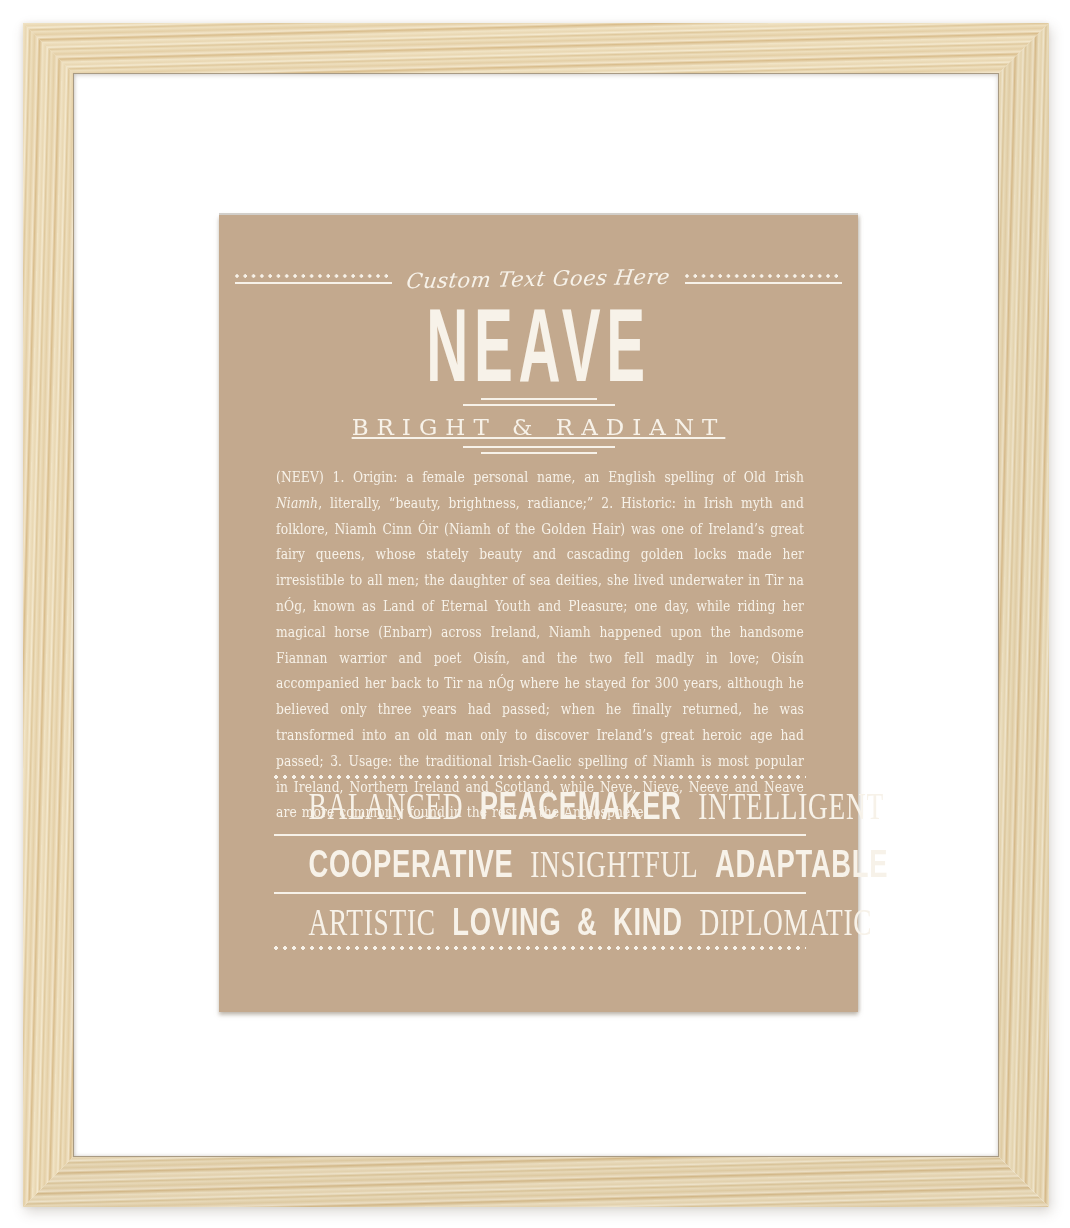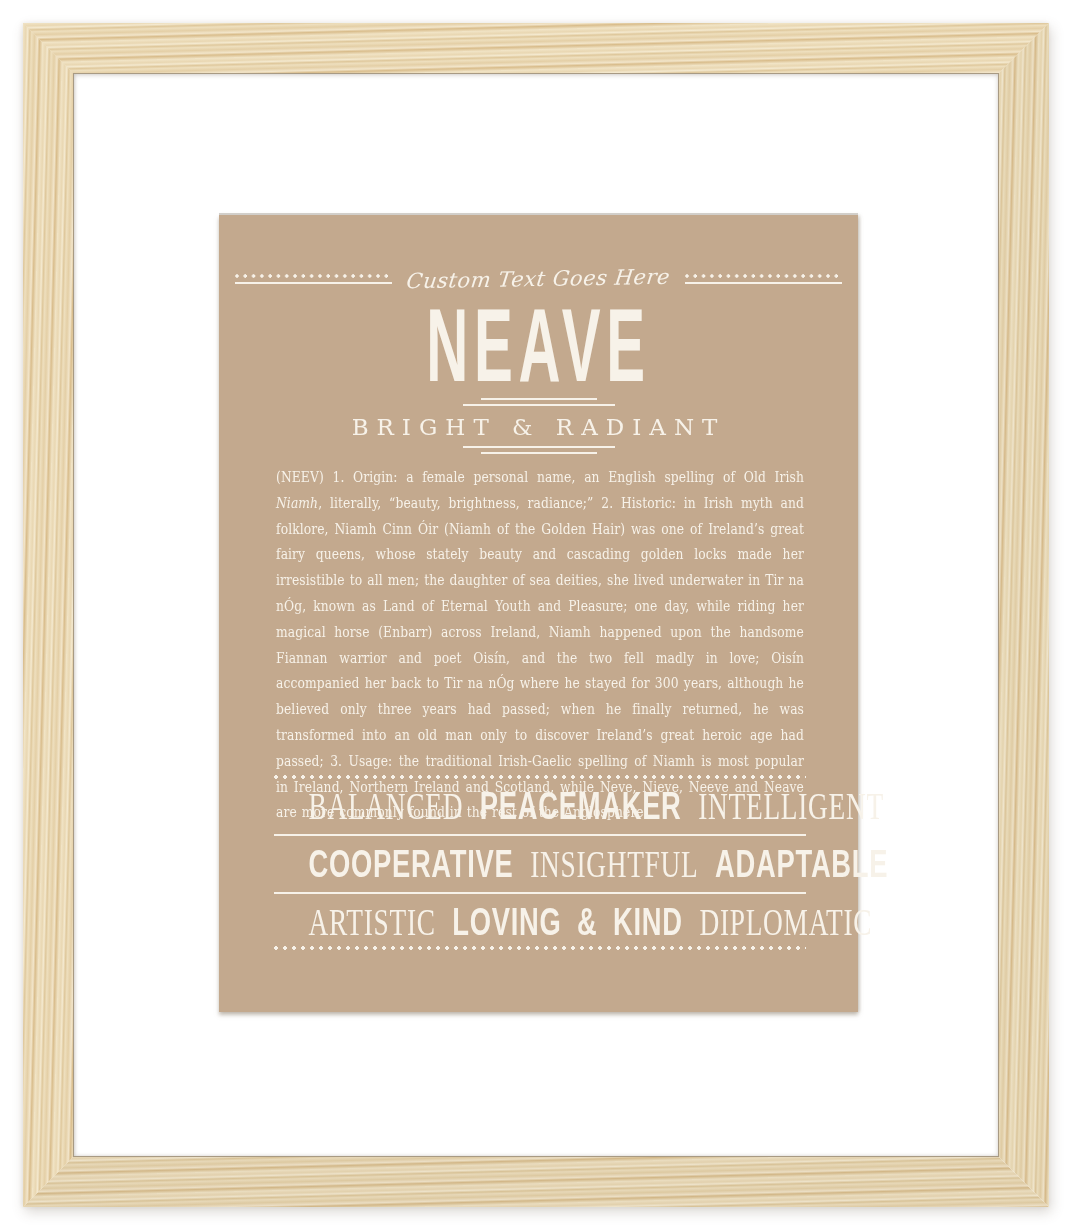--- a/index.html
+++ b/index.html
@@ -56,21 +56,21 @@
         line-height:104px;letter-spacing:10px;white-space:nowrap;
         transform:scaleX(.56);transform-origin:50% 50%;}
 
   
   .sepg{position:absolute;left:50%;transform:translateX(-50%);}
   .sepg .l1,.sepg .l2{background:#f7f2e9;height:2px;margin:0 auto 4px auto;}
   .sepg.g1{top:183px;} .sepg.g1 .l1{width:116px;} .sepg.g1 .l2{width:152px;}
   .sepg.g2{top:231px;} .sepg.g2 .l1{width:152px;} .sepg.g2 .l2{width:116px;}
 
   .meaning{position:absolute;top:199px;left:0;width:100%;text-align:center;
-           font-size:23px;letter-spacing:8px;white-space:nowrap;}
+           font-size:23px;letter-spacing:8px;white-space:nowrap;text-decoration:underline;}
 
   
   .desc{position:absolute;top:250px;left:57px;width:600px;
         transform:scaleX(.88);transform-origin:0 0;
         font-size:14px;line-height:25.8px;text-align:justify;
         letter-spacing:.1px;word-spacing:1px;margin:0;}
   .desc em{font-style:italic;}
 
   
   .dots-sep{position:absolute;left:55px;right:52px;height:4px;

